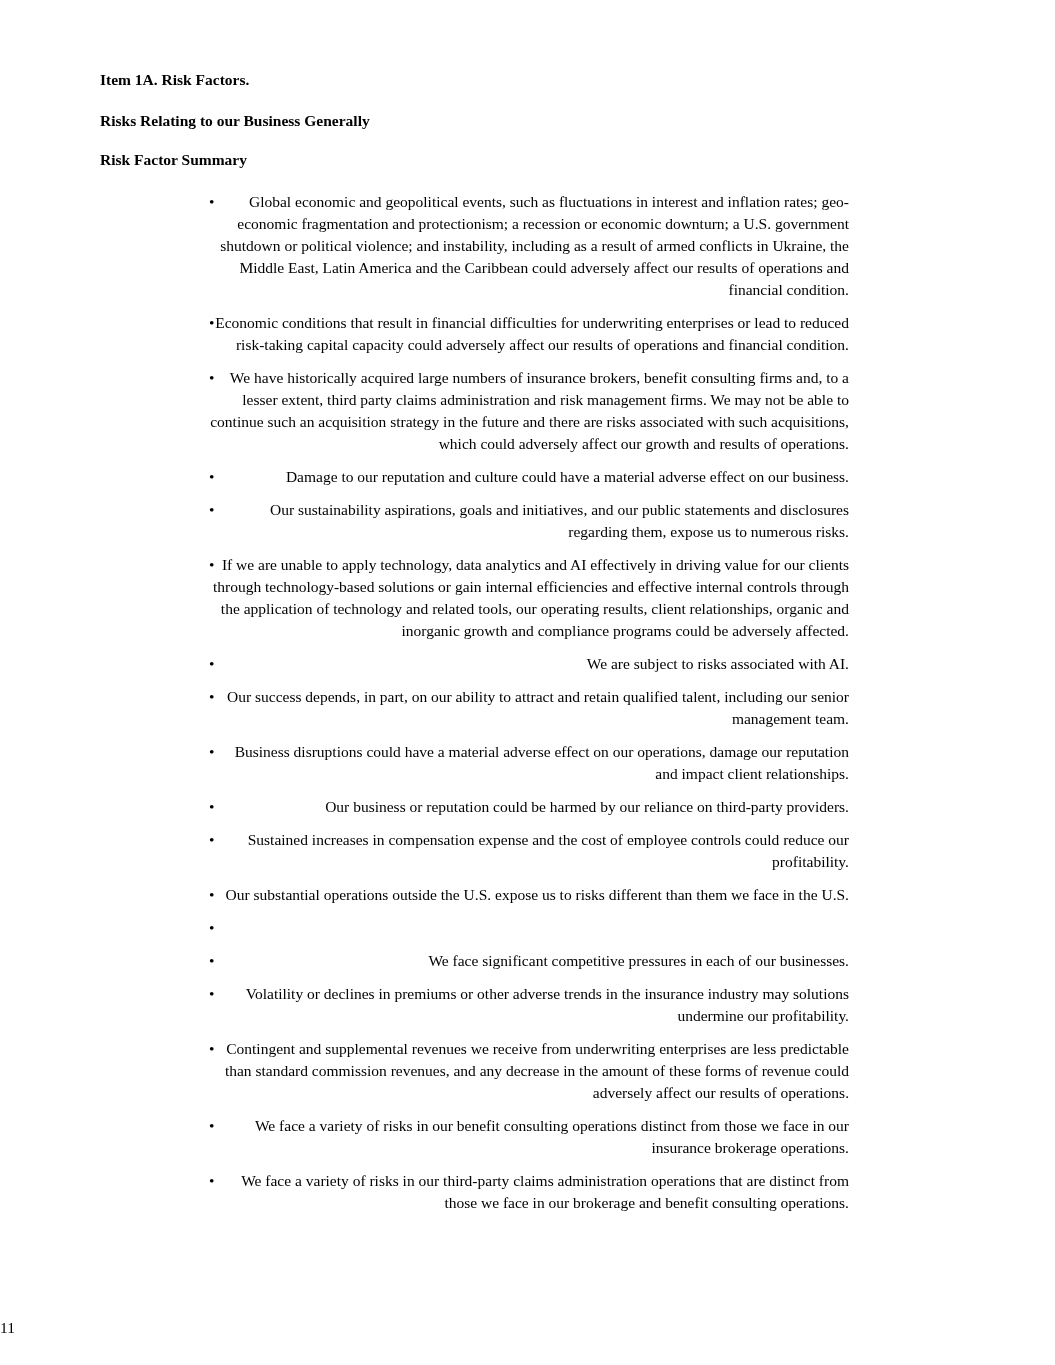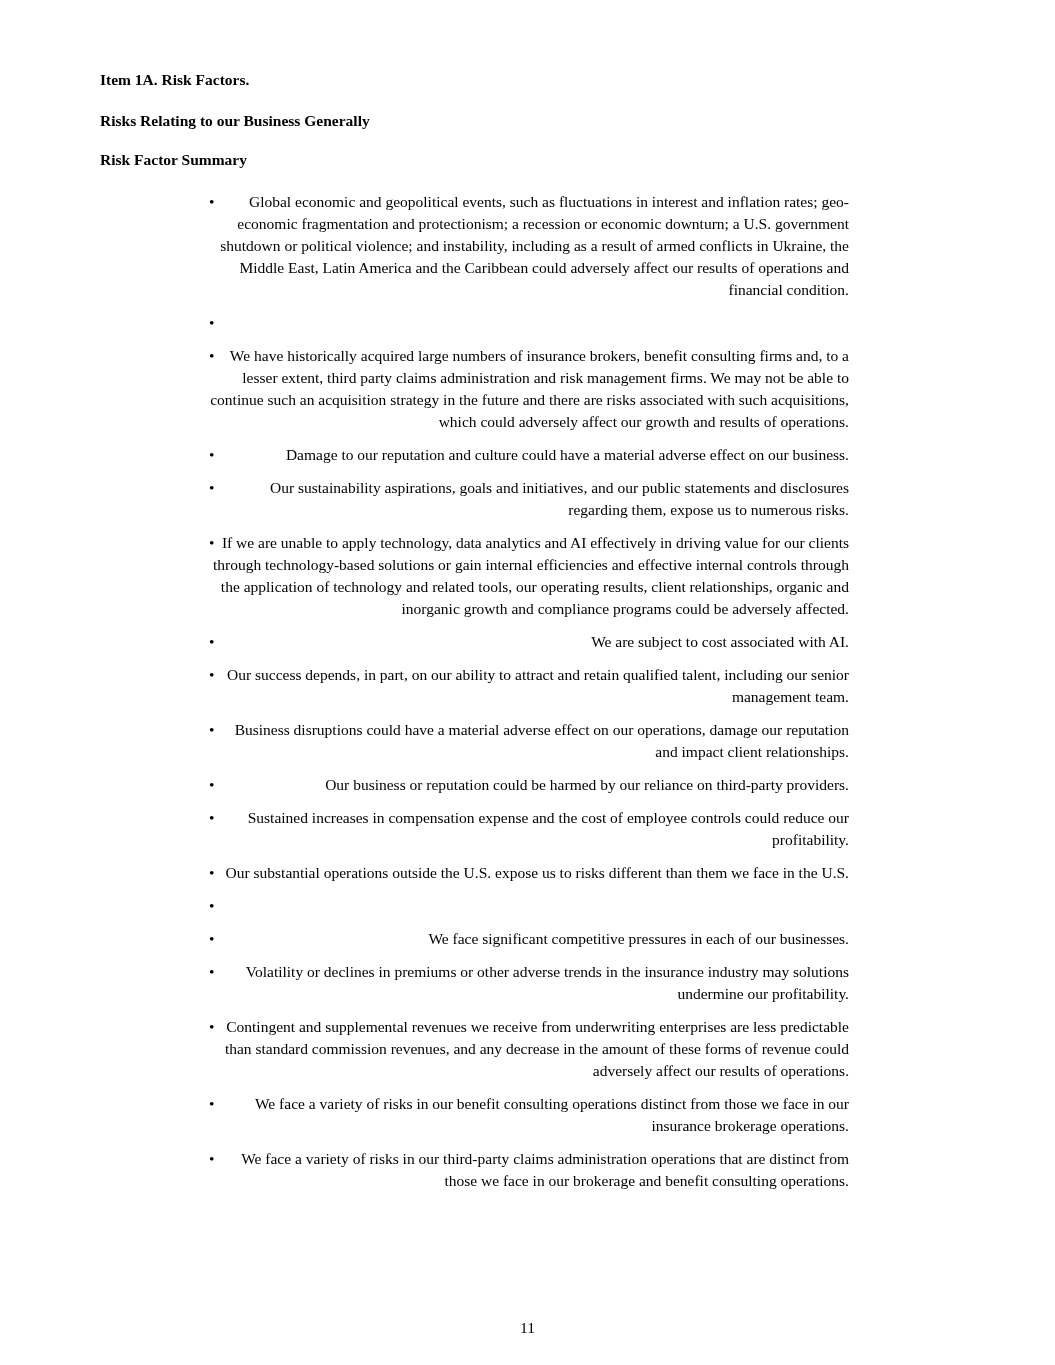--- a/index.html
+++ b/index.html
@@ -56,60 +56,60 @@
     font-size: 15.5px;
     line-height: 1.42;
     text-align: right;
     max-width: 640px;
   }
   .page-number {
     position: absolute;
     left: 0;
     right: 0;
     bottom: 28px;
-    text-align: center;
     font-size: 15.5px;
   }
 </style>
 </head>
 <body>
 
 <div class="page">
 
   <div class="heading first">Item 1A. Risk Factors.</div>
   <div class="heading sub">Risks Relating to our Business Generally</div>
   <div class="heading">Risk Factor Summary</div>
 
   <ul class="bullet-list" id="bullet-list">
       <li class="bullet-row">
         <span class="bullet-marker">•</span>
         <span class="bullet-text">Global economic and geopolitical events, such as fluctuations in interest and inflation rates; geo-economic fragmentation and protectionism; a recession or economic downturn; a U.S. government shutdown or political violence; and instability, including as a result of armed conflicts in Ukraine, the Middle East, Latin America and the Caribbean could adversely affect our results of operations and financial condition.</span>
       </li>
       <li class="bullet-row">
         <span class="bullet-marker">•</span>
+        <span class="bullet-text">Economic conditions that result in financial difficulties for underwriting enterprises or lead to reduced risk-taking capital capacity could adversely affect our results of operations and financial condition.</span>
       </li>
       <li class="bullet-row">
         <span class="bullet-marker">•</span>
         <span class="bullet-text">We have historically acquired large numbers of insurance brokers, benefit consulting firms and, to a lesser extent, third party claims administration and risk management firms. We may not be able to continue such an acquisition strategy in the future and there are risks associated with such acquisitions, which could adversely affect our growth and results of operations.</span>
       </li>
       <li class="bullet-row">
         <span class="bullet-marker">•</span>
         <span class="bullet-text">Damage to our reputation and culture could have a material adverse effect on our business.</span>
       </li>
       <li class="bullet-row">
         <span class="bullet-marker">•</span>
         <span class="bullet-text">Our sustainability aspirations, goals and initiatives, and our public statements and disclosures regarding them, expose us to numerous risks.</span>
       </li>
       <li class="bullet-row">
         <span class="bullet-marker">•</span>
         <span class="bullet-text">If we are unable to apply technology, data analytics and AI effectively in driving value for our clients through technology-based solutions or gain internal efficiencies and effective internal controls through the application of technology and related tools, our operating results, client relationships, organic and inorganic growth and compliance programs could be adversely affected.</span>
       </li>
       <li class="bullet-row">
         <span class="bullet-marker">•</span>
-        <span class="bullet-text">We are subject to cost associated with AI.</span>
+        <span class="bullet-text">We are subject to risks associated with AI.</span>
       </li>
       <li class="bullet-row">
         <span class="bullet-marker">•</span>
         <span class="bullet-text">Our success depends, in part, on our ability to attract and retain qualified talent, including our senior management team.</span>
       </li>
       <li class="bullet-row">
         <span class="bullet-marker">•</span>
         <span class="bullet-text">Business disruptions could have a material adverse effect on our operations, damage our reputation and impact client relationships.</span>
       </li>
       <li class="bullet-row">

